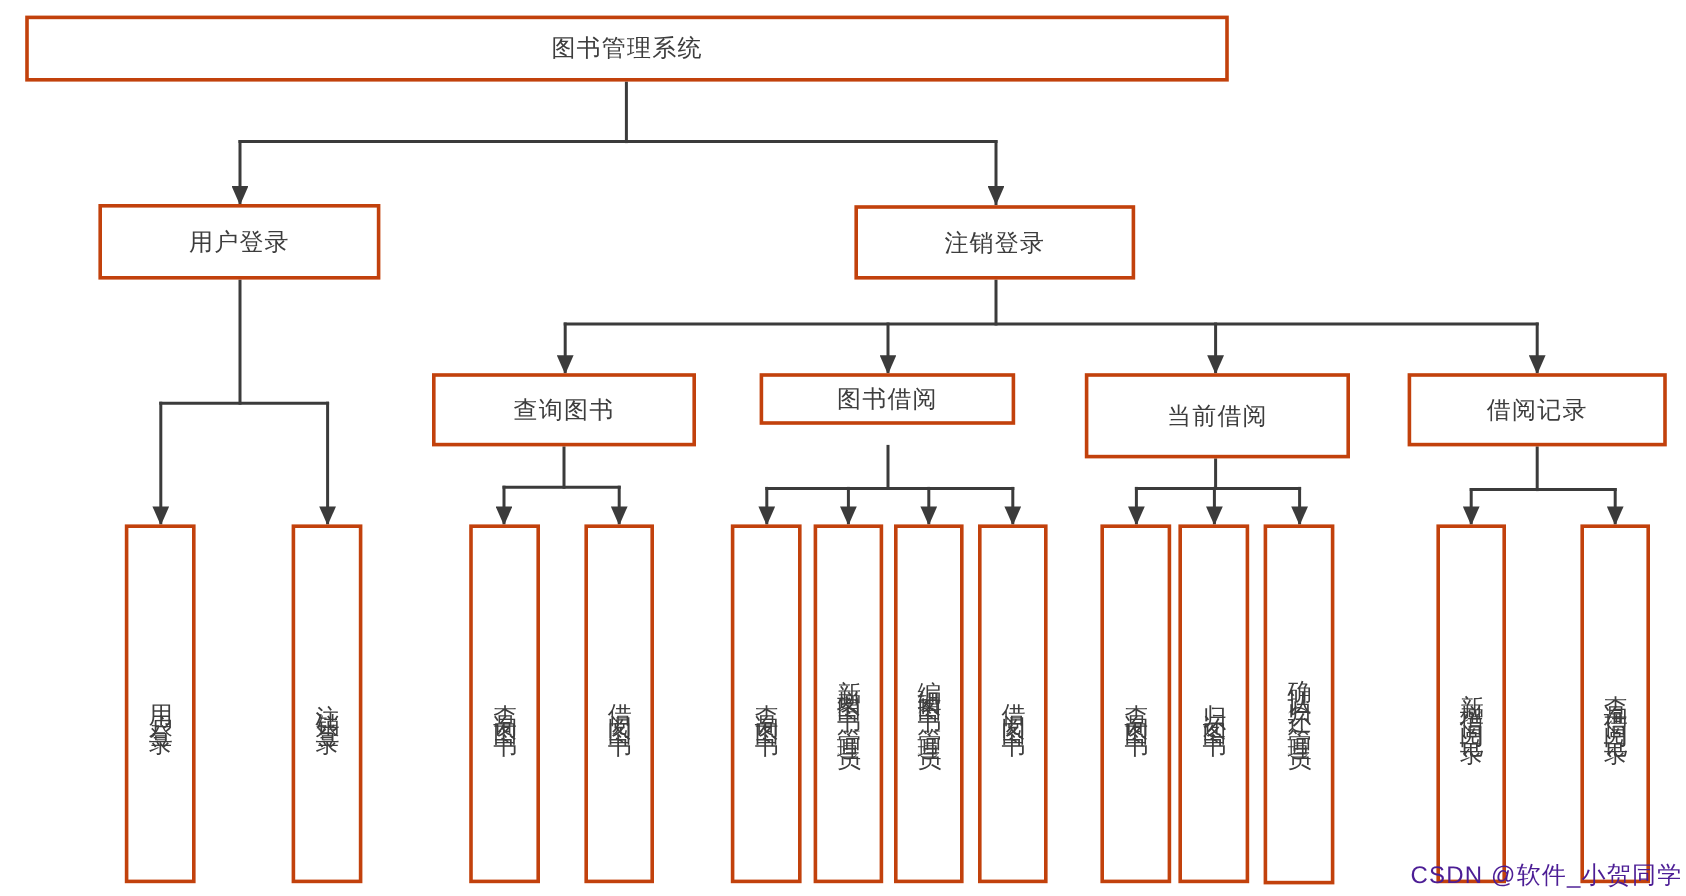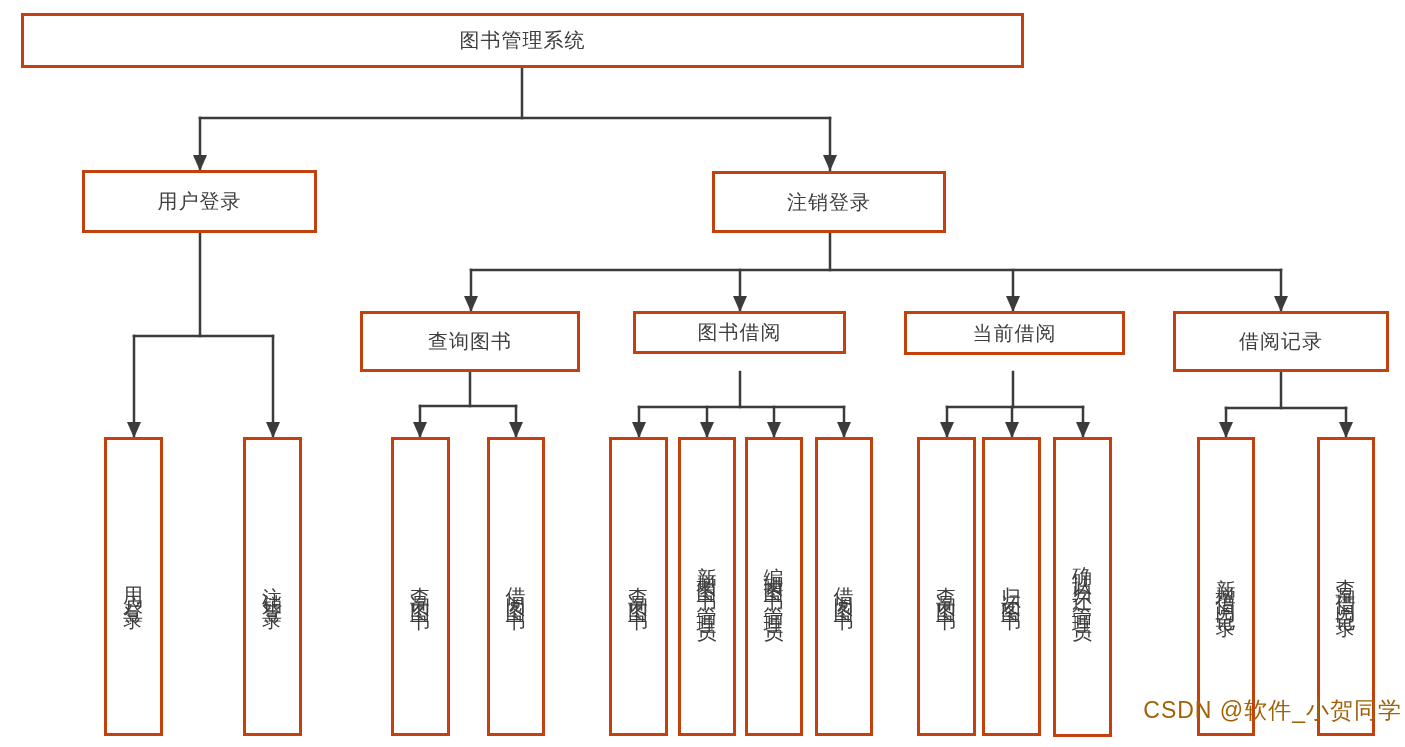--- a/index.html
+++ b/index.html
@@ -25,23 +25,23 @@
   }
   .leaf span{
     writing-mode:vertical-rl;
     text-orientation:mixed;
     letter-spacing:8px;
     line-height:1;
     font-size:20px;
   }
   .watermark{
     position:absolute;
-    right:3px;bottom:21px;
-    font-size:23px;
-    color:#a16207;
+    right:3px;bottom:4px;
+    font-size:20px;
+    color:#4c1d95;
     letter-spacing:1px;
     z-index:3;
     white-space:nowrap;
   }
 </style>
 </head>
 <body>
 
 <div class="canvas">
 
@@ -95,21 +95,21 @@
     </g>
   </svg>
 
   <div class="node" style="left:21px;top:13px;width:1003px;height:55px">图书管理系统</div>
 
   <div class="node" style="left:82px;top:170px;width:235px;height:63px">用户登录</div>
   <div class="node" style="left:712px;top:171px;width:234px;height:62px">注销登录</div>
 
   <div class="node" style="left:360px;top:311px;width:220px;height:61px">查询图书</div>
   <div class="node" style="left:633px;top:311px;width:213px;height:43px">图书借阅</div>
-  <div class="node" style="left:904px;top:311px;width:221px;height:44px">当前借阅</div>
+  <div class="node" style="left:904px;top:311px;width:221px;height:71px">当前借阅</div>
   <div class="node" style="left:1173px;top:311px;width:216px;height:61px">借阅记录</div>
 
   <div class="node leaf" style="left:104px;top:437px;width:59px;height:299px">
     <span>用户登录</span>
     </div>
   <div class="node leaf" style="left:243px;top:437px;width:59px;height:299px">
     <span>注销登录</span>
     </div>
 
   <div class="node leaf" style="left:391px;top:437px;width:59px;height:299px">

